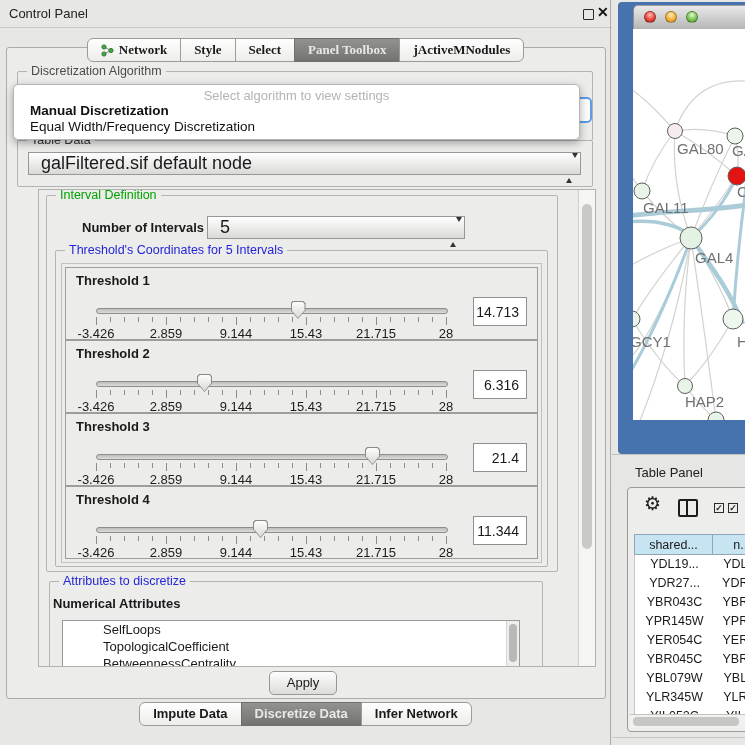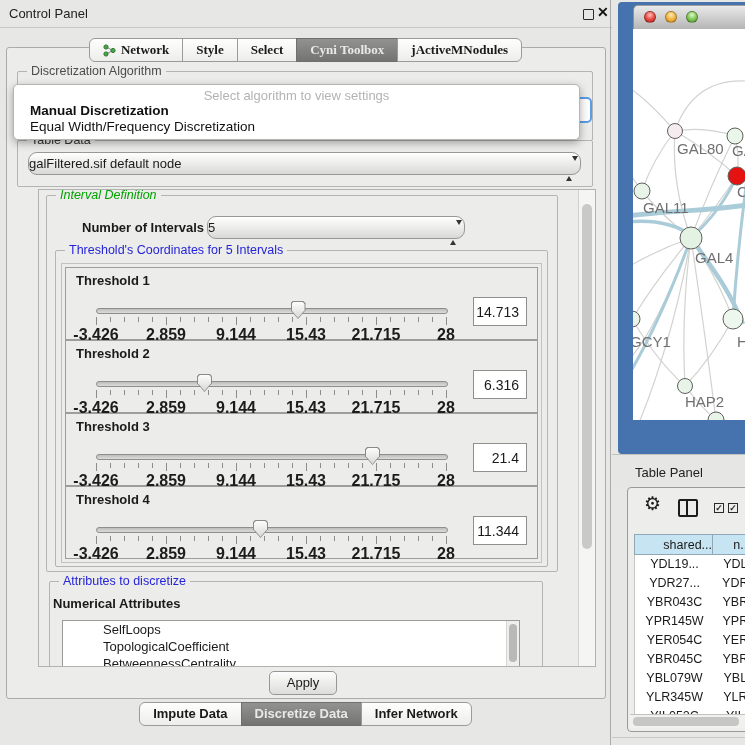--- a/index.html
+++ b/index.html
@@ -30,43 +30,43 @@
   #focusFrag{left:558px;top:97px;width:30px;height:22px;border:2.5px solid var(--focus);border-radius:5px;background:#fdfdfd;z-index:8;}
   
   #popup{left:13px;top:84px;width:565px;height:54px;background:#fff;border:1px solid #b5b5b3;border-radius:5px;
          box-shadow:0 3px 9px rgba(0,0,0,.33);z-index:60;}
   #popupHint{position:absolute;top:3px;left:0;width:100%;text-align:center;font-size:13px;color:#b3b3b1;}
   .popt{position:absolute;left:16px;width:98%;font-size:13.5px;color:#111;}
   .popt.psel{font-weight:bold;}
   
   #tdGroup{left:17px;top:140px;width:574px;height:45px;}
   #tdGroup .gtitle{color:#333;}
-  .combo{position:absolute;border:1px solid #989896;border-radius:9px;background:linear-gradient(#ffffff,#d9d9d7);
-         font-size:13px;line-height:21px;padding-left:0;box-sizing:border-box;}
+  .combo{position:absolute;border:1px solid #989896;border-radius:0;background:linear-gradient(#ffffff,#d9d9d7);
+         font-size:18px;line-height:21px;padding-left:12px;box-sizing:border-box;}
   .stepper{position:absolute;right:7px;top:5px;width:7px;}
   .stepper .up{width:0;height:0;border-left:3.5px solid transparent;border-right:3.5px solid transparent;border-bottom:5px solid #333;margin-bottom:3px;}
   .stepper .dn{width:0;height:0;border-left:3.5px solid transparent;border-right:3.5px solid transparent;border-top:5px solid #333;}
   
   #scrollarea{left:38px;top:189px;width:556px;height:476px;border:1px solid #b1b1af;background:#ececea;overflow:hidden;}
   #vscroll{position:absolute;left:539px;top:0;width:17px;height:476px;background:#f5f5f3;border-left:1px solid #cfcfcd;}
   #vthumb{position:absolute;left:3px;top:14px;width:10px;height:345px;background:#c9c9c7;border-radius:5px;}
   #groupInterval{left:7px;top:5px;width:510px;height:375px;}
-  #groupInterval>.gtitle{color:var(--ggreen);font-style:italic;}
+  #groupInterval>.gtitle{color:var(--ggreen);}
   #numLabel{left:35px;top:24px;font-size:13px;font-weight:bold;}
   #numCombo{left:160px;top:20px;width:258px;height:23px;}
   #groupThresh{left:8px;top:54px;width:491px;height:315px;}
   #groupThresh>.gtitle{color:var(--gblue);}
   #thrStack{position:absolute;left:5px;top:12px;width:479px;height:298px;border:1px solid #c2c2c0;}
   .thr{position:absolute;left:3px;width:471px;height:71px;border:1px solid #9d9d9b;background:#ececea;}
   .thrtitle{position:absolute;left:10px;top:5px;font-size:13px;font-weight:bold;}
   .track{position:absolute;left:30px;top:40px;width:350px;height:4px;border:1px solid #8e8e8c;border-radius:3px;
          background:linear-gradient(#bdbdbb,#dcdcda);}
   .tick{position:absolute;top:49px;width:1px;height:5px;background:#8c8c8a;}
   .tick.major{height:8px;}
-  .ticklabel{position:absolute;top:58px;transform:translateX(-50%);font-size:16px;font-weight:bold;color:#1c1c1c;}
+  .ticklabel{position:absolute;top:58px;transform:translateX(-50%);font-size:13px;font-weight:normal;color:#1c1c1c;}
   .handle{position:absolute;top:33px;width:15px;height:18px;}
   .hout,.hin{position:absolute;clip-path:polygon(14% 0,86% 0,100% 13%,100% 52%,50% 100%,0 52%,0 13%);}
   .hout{inset:0;background:#8a8a88;}
   .hin{inset:1px;background:linear-gradient(#fdfdfd,#d8d8d6);}
   .valbox{position:absolute;left:407px;top:29px;width:54px;height:29px;background:#fff;border:1px solid #8f8f8d;
           font-size:14px;line-height:29px;text-align:right;padding-right:7px;box-sizing:border-box;}
   #groupAttr{left:10px;top:391px;width:492px;height:150px;}
   #groupAttr>.gtitle{color:var(--gblue);}
   #numAttrLabel{left:3px;top:14px;font-size:13px;font-weight:bold;}
   #attrList{left:12px;top:38px;width:456px;height:95px;background:#fff;border:1px solid #9a9a98;overflow:hidden;}
@@ -90,21 +90,21 @@
   #tpTitle{left:23px;top:10px;font-size:13px;color:#222;}
   #tableBox{left:627px;top:487px;width:124px;height:243px;border:1px solid #9a9a98;border-radius:4px;background:#ededeb;}
   #gearIcon{position:absolute;left:16px;top:6px;font-size:19px;color:#1c1c1c;line-height:20px;}
   #colIcon{position:absolute;left:50px;top:11px;width:16px;height:14px;border:2px solid #1c1c1c;border-radius:2px;}
   #colIcon::after{content:"";position:absolute;left:6px;top:0;width:2px;height:100%;background:#1c1c1c;}
   .chk{position:absolute;top:15px;width:8px;height:8px;border:1.5px solid #2a2a2a;font-size:9px;line-height:8px;font-weight:bold;text-align:center;color:#2a2a2a;}
   #chk1{left:86px;} #chk2{left:100px;}
   #thead{position:absolute;left:6px;top:46px;display:flex;}
   .th{height:21px;line-height:21px;font-size:12.5px;text-align:center;background:var(--thbg);
       border:1px solid #90a8b6;box-sizing:border-box;color:#1a1a1a;}
-  .th1{width:79px;text-align:right;} .th2{width:60px;margin-left:-1px;}
+  .th1{width:79px;} .th2{width:60px;margin-left:-1px;}
   #tbody{position:absolute;left:6px;top:67px;width:139px;height:159px;background:#fff;overflow:hidden;border-left:1px solid #c6c6c4;}
   .trow{display:flex;height:19px;}
   .td{font-size:12.5px;line-height:19px;text-align:center;white-space:nowrap;overflow:hidden;}
   .td1{width:79px;} .td2{width:60px;}
   #hscroll{position:absolute;left:2px;top:226px;width:120px;height:13px;background:#f1f1ef;border-top:1px solid #c2c2c0;}
   #hthumb{position:absolute;left:3px;top:2px;width:106px;height:9px;background:#c6c6c4;border-radius:4px;}
   #bottomline{left:612px;top:737px;width:133px;height:1px;background:#c8c8c6;}
   svg{display:block;}
   text{font-family:"Liberation Sans",sans-serif;}
 </style>
@@ -132,21 +132,21 @@
       </span>
       <span>Network</span>
     </div>
     <div class="ttab">
       <span>Style</span>
     </div>
     <div class="ttab">
       <span>Select</span>
     </div>
     <div class="ttab sel">
-      <span>Cyni Toolbox</span>
+      <span>Panel Toolbox</span>
     </div>
     <div class="ttab">
       <span>jActiveMNodules</span>
     </div>
   </div>
 
 <div class="abs group" id="algoGroup">
   <span class="gtitle">Discretization Algorithm</span>
 </div>
 <div class="abs" id="focusFrag"></div>

